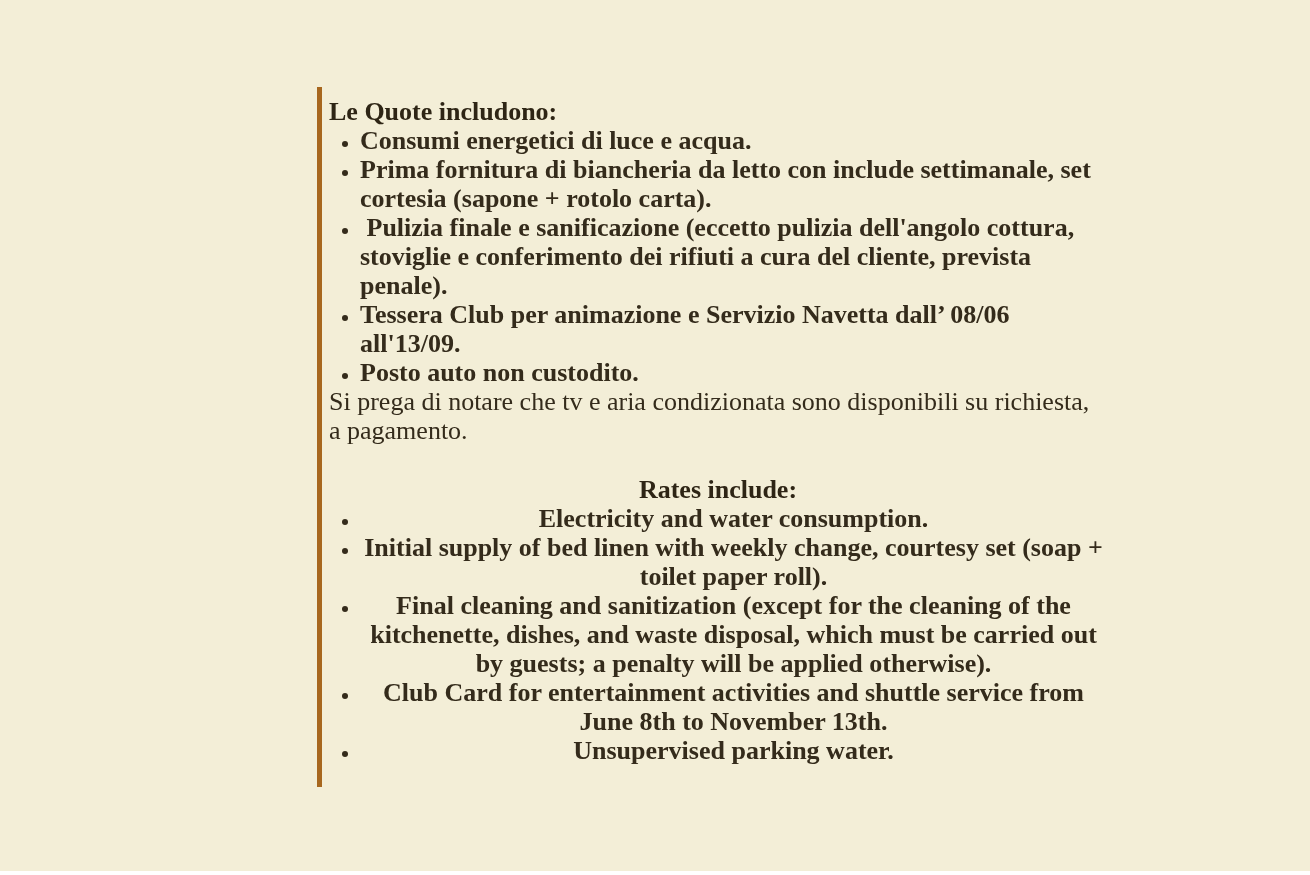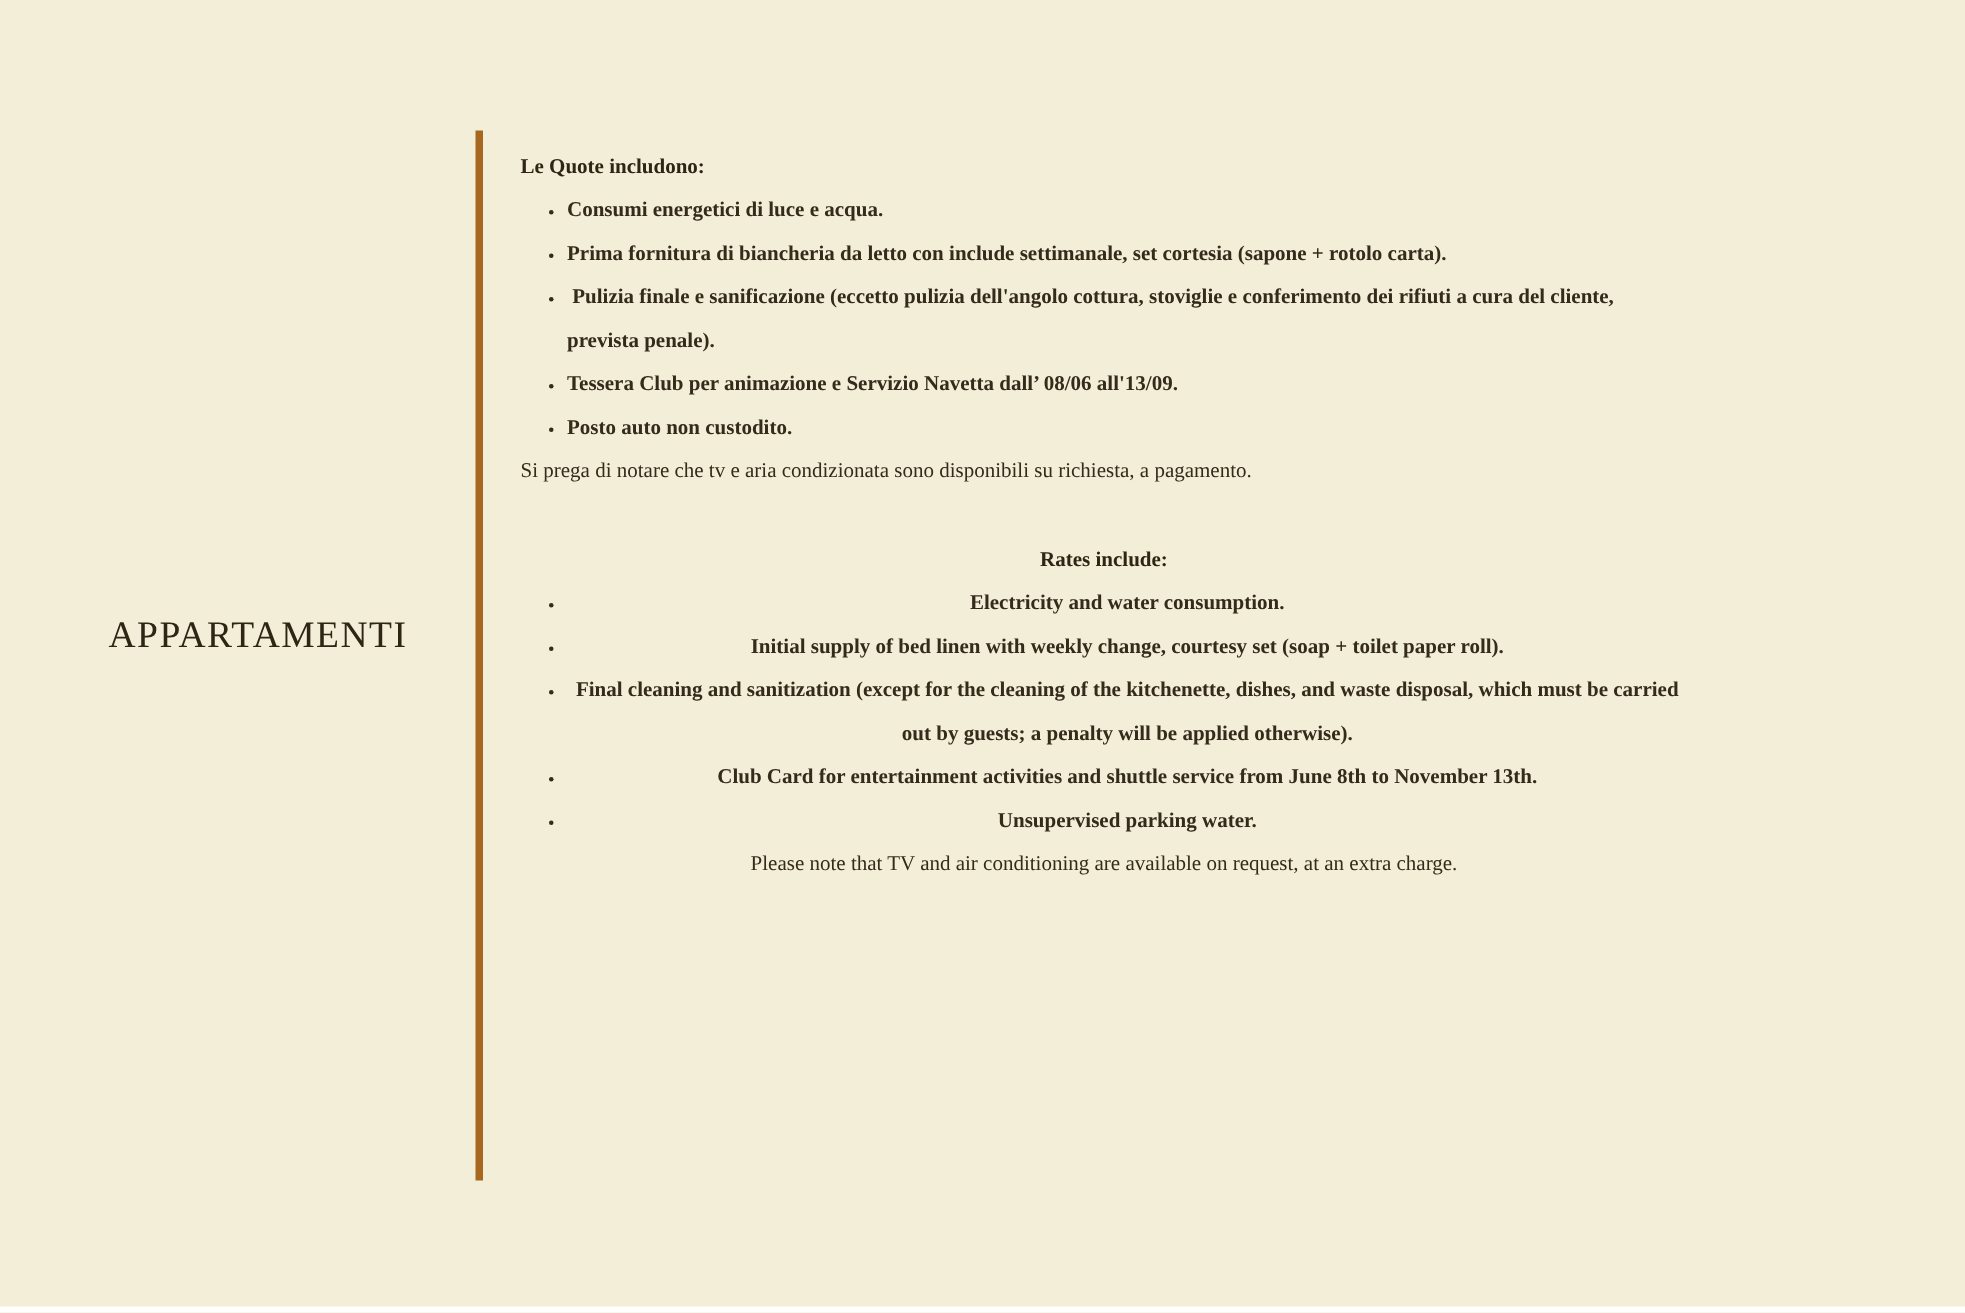--- a/index.html
+++ b/index.html
@@ -28,23 +28,23 @@
     color:var(--heading);
   }
   .divider{
     position:absolute;
     left:317px;top:87px;
     width:5px;height:700px;
     background:var(--divider);
   }
   .content{
     position:absolute;
-    left:347px;top:97px;
+    left:329px;top:97px;
     width:778px;
-    font-size:14px;line-height:29px;
+    font-size:26px;line-height:29px;
   }
   .heading{font-weight:bold;color:var(--heading);}
   .content ul{
     margin:0;
     padding-left:31px;
     list-style:disc;
     font-weight:bold;
   }
   .content li{white-space:pre-wrap;}
   .content li::marker{font-size:0.72em;}
@@ -56,21 +56,20 @@
     width:100%;height:4px;
     background:var(--footer-strip);
   }
 </style>
 </head>
 <body>
 
 <div class="page">
 
   <div class="apartment-title">
-    <div>APPARTAMENTI</div>
   </div>
 
   <div class="divider"></div>
 
   <div class="content">
 
     <div class="section section-italian">
       <div class="heading">Le Quote includono:</div>
       <ul>
           <li>Consumi energetici di luce e acqua.</li>
@@ -84,20 +83,19 @@
 
     <div class="section section-english">
       <div class="heading">Rates include:</div>
       <ul>
           <li>Electricity and water consumption.</li>
           <li>Initial supply of bed linen with weekly change, courtesy set (soap + toilet paper roll).</li>
           <li>Final cleaning and sanitization (except for the cleaning of the kitchenette, dishes, and waste disposal, which must be carried out by guests; a penalty will be applied otherwise).</li>
           <li>Club Card for entertainment activities and shuttle service from June 8th to November 13th.</li>
           <li>Unsupervised parking water.</li>
         </ul>
-      <div class="note">Please note that TV and air conditioning are available on request, at an extra charge.</div>
     </div>
 
   </div>
 
   <div class="bottom-strip"></div>
 
 </div>
 
 </body></html>

